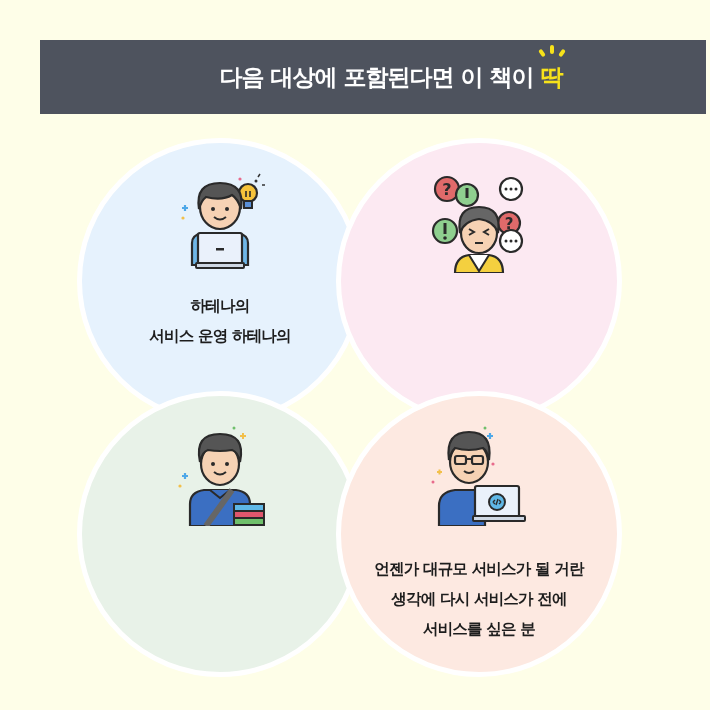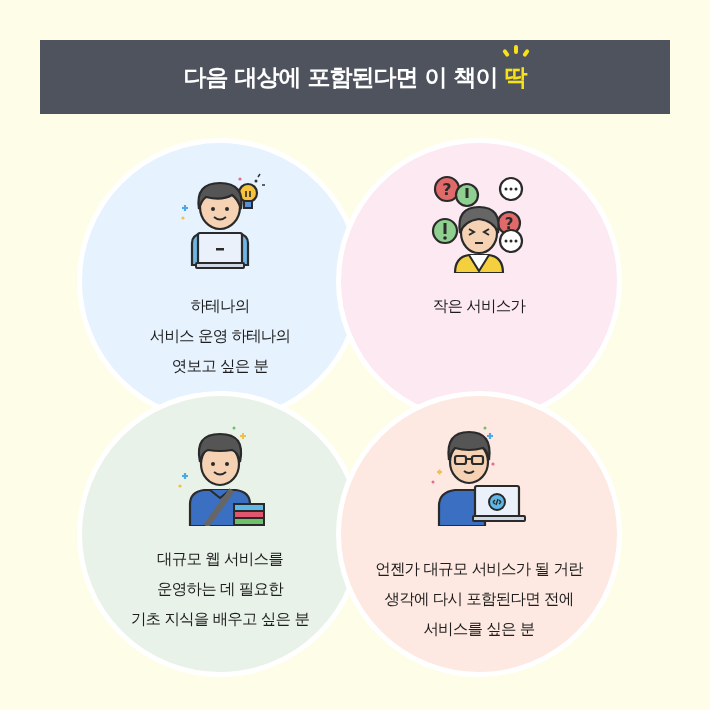--- a/index.html
+++ b/index.html
@@ -6,39 +6,39 @@
   body {
     width: 710px; height: 710px; overflow: hidden;
     background: #fefee8;
     font-family: "DejaVu Sans", "Liberation Sans", sans-serif;
     position: relative;
   }
   .banner {
     position: absolute; left: 40px; top: 40px; width: 630px; height: 74px;
     background: #4e535e;
     display: flex; align-items: center; justify-content: center;
-    color: #ffffff; font-weight: bold; font-size: 23px; letter-spacing: -1px;
+    color: #ffffff; font-weight: bold; font-size: 23px; letter-spacing: -1px; padding-left: 36px;
   }
   .banner .hl { color: #f7e21a; position: relative; display: inline-block; }
   .banner .sparks {
     position: absolute; left: 50%; top: -17px; transform: translateX(-50%);
     width: 30px; height: 14px;
   }
   .circle {
     position: absolute; width: 286px; height: 286px; border-radius: 50%;
     box-sizing: border-box; border: 5px solid #ffffff;
     display: flex; flex-direction: column; align-items: center;
   }
   .c1 { left: 77px;  top: 138px; background: #e6f2fd; z-index: 1; }
   .c2 { left: 336px; top: 138px; background: #fce9f2; z-index: 2; }
   .c3 { left: 77px;  top: 391px; background: #e8f2e8; z-index: 3; }
   .c4 { left: 336px; top: 391px; background: #fde9e1; z-index: 4; gap: 10px; }
   .icon { margin-top: 30px; width: 100px; height: 100px; }
   .text {
-    margin-top: 18px; text-align: center; font-weight: normal; color: #1d1d1d;
+    margin-top: 18px; text-align: center; font-weight: bold; color: #1d1d1d;
     font-size: 15.5px; line-height: 30px; letter-spacing: -0.8px;
   }
   .text div { white-space: nowrap; }
 </style>
 </head>
 <body>
 
 <div class="banner">
   <span style="white-space:pre">다음 대상에 포함된다면 이 책이 </span>
   <span class="hl">
@@ -69,21 +69,20 @@
     <circle cx="43" cy="36" r="2" fill="#2a2a2a"></circle>
       <circle cx="57" cy="36" r="2" fill="#2a2a2a"></circle>
     <path d="M44 44 q6 5 12 0" stroke="#2a2a2a" stroke-width="2" fill="none"></path>
     <rect x="28" y="60" width="44" height="32" rx="2" fill="#eaf1fb" stroke="#2a2a2a" stroke-width="2.2"></rect>
     <rect x="26" y="90" width="48" height="5" rx="1" fill="#cfd8e4" stroke="#2a2a2a" stroke-width="2"></rect>
     <rect x="46" y="75" width="8" height="2.5" fill="#2a2a2a"></rect>
   </svg>
   <div class="text">
     <div>하테나의</div>
     <div>서비스 운영 하테나의</div>
-    <div>엿보고 싶은 분</div>
   </div>
 </div>
 
 <div class="circle c2">
   <svg class="icon" viewBox="0 0 100 100">
     <circle cx="18" cy="16" r="12" fill="#e06a6a" stroke="#2a2a2a" stroke-width="2.2"></circle>
     <text x="18" y="22" font-size="16" font-weight="bold" text-anchor="middle" fill="#2a2a2a" font-family="DejaVu Sans, sans-serif">?</text>
     <circle cx="38" cy="22" r="11" fill="#8fcf8f" stroke="#2a2a2a" stroke-width="2.2"></circle>
     <rect x="36.5" y="15" width="3" height="10" fill="#2a2a2a"></rect>
     <circle cx="82" cy="16" r="11" fill="#ffffff" stroke="#2a2a2a" stroke-width="2.2"></circle>
@@ -100,21 +99,20 @@
     <ellipse cx="50" cy="60" rx="18" ry="20" fill="#f6d2b4" stroke="#2a2a2a" stroke-width="2.2"></ellipse>
     <path d="M31 60 q-4 -26 19 -26 q23 0 19 26 q-4 -12 -19 -14 q-15 2 -19 14z" fill="#666" stroke="#2a2a2a" stroke-width="2.2"></path>
     <path d="M40 56 l5 3 l-5 3 M60 56 l-5 3 l5 3" stroke="#2a2a2a" stroke-width="2" fill="none"></path>
     <path d="M46 70 h8" stroke="#2a2a2a" stroke-width="2"></path>
     <circle cx="82" cy="68" r="11" fill="#ffffff" stroke="#2a2a2a" stroke-width="2.2"></circle>
     <circle cx="77" cy="68" r="1.5" fill="#2a2a2a"></circle>
       <circle cx="82" cy="68" r="1.5" fill="#2a2a2a"></circle>
       <circle cx="87" cy="68" r="1.5" fill="#2a2a2a"></circle>
   </svg>
   <div class="text">
-    <div>작은 서비스가</div>
   </div>
 </div>
 
 <div class="circle c3">
   <svg class="icon" viewBox="0 0 100 100">
     <circle cx="64" cy="2" r="1.5" fill="#6fc06b"></circle>
     <path d="M70 10 h6 M73 7 v6" stroke="#f2c04a" stroke-width="2"></path>
     <circle cx="70" cy="30" r="1.6" fill="#e86b8c"></circle>
     <path d="M12 50 h6 M15 47 v6" stroke="#4ea8e8" stroke-width="2.2"></path>
     <circle cx="10" cy="60" r="1.6" fill="#f2c04a"></circle>
@@ -123,25 +121,20 @@
     <path d="M62 64 l-26 36" stroke="#666" stroke-width="6"></path>
     <ellipse cx="50" cy="38" rx="19" ry="21" fill="#f6d2b4" stroke="#2a2a2a" stroke-width="2.2"></ellipse>
     <path d="M30 36 q-6 -28 20 -28 q26 0 20 28 q-2 -10 -8 -12 q-12 2 -24 0 q-6 2 -8 12z" fill="#555" stroke="#2a2a2a" stroke-width="2.2"></path>
     <circle cx="43" cy="38" r="2" fill="#2a2a2a"></circle>
       <circle cx="57" cy="38" r="2" fill="#2a2a2a"></circle>
     <path d="M44 46 q6 5 12 0" stroke="#2a2a2a" stroke-width="2" fill="none"></path>
     <rect x="64" y="78" width="30" height="7" fill="#5fb7e6" stroke="#2a2a2a" stroke-width="2"></rect>
     <rect x="64" y="85" width="30" height="7" fill="#e0566d" stroke="#2a2a2a" stroke-width="2"></rect>
     <rect x="64" y="92" width="30" height="7" fill="#6fc06b" stroke="#2a2a2a" stroke-width="2"></rect>
   </svg>
-  <div class="text">
-    <div>대규모 웹 서비스를</div>
-    <div>운영하는 데 필요한</div>
-    <div>기초 지식을 배우고 싶은 분</div>
-  </div>
 </div>
 
 <div class="circle c4">
   <svg class="icon" viewBox="0 0 100 100">
     <circle cx="56" cy="2" r="1.5" fill="#6fc06b"></circle>
     <path d="M58 10 h6 M61 7 v6" stroke="#4ea8e8" stroke-width="2.2"></path>
     <circle cx="64" cy="38" r="1.6" fill="#e86b8c"></circle>
     <path d="M8 46 h5 M10.5 43.5 v5" stroke="#f2c04a" stroke-width="2"></path>
     <circle cx="4" cy="56" r="1.5" fill="#e86b8c"></circle>
     <path d="M10 100 v-20 q0 -14 16 -16 h30 v36z" fill="#3b6fc2" stroke="#2a2a2a" stroke-width="2.2"></path>
@@ -151,16 +144,16 @@
     <rect x="43" y="30" width="11" height="8" rx="2" fill="none" stroke="#2a2a2a" stroke-width="2.2"></rect>
     <path d="M37 33 h6" stroke="#2a2a2a" stroke-width="2"></path>
     <path d="M35 45 q5 4 10 0" stroke="#2a2a2a" stroke-width="2" fill="none"></path>
     <rect x="46" y="60" width="44" height="32" rx="2" fill="#eaf1fb" stroke="#2a2a2a" stroke-width="2.2"></rect>
     <rect x="44" y="90" width="52" height="5" rx="1" fill="#cfd8e4" stroke="#2a2a2a" stroke-width="2"></rect>
     <circle cx="68" cy="76" r="8" fill="#5fb7e6" stroke="#2a2a2a" stroke-width="2"></circle>
     <path d="M64 76 l2 -2 M64 76 l2 2 M72 76 l-2 -2 M72 76 l-2 2 M69 73 l-2 6" stroke="#2a2a2a" stroke-width="1.4"></path>
   </svg>
   <div class="text">
     <div>언젠가 대규모 서비스가 될 거란</div>
-    <div>생각에 다시 포함된다면 전에</div>
+    <div>생각에 다시 서비스가 전에</div>
     <div>서비스를 싶은 분</div>
   </div>
 </div>
 
 </body></html>

